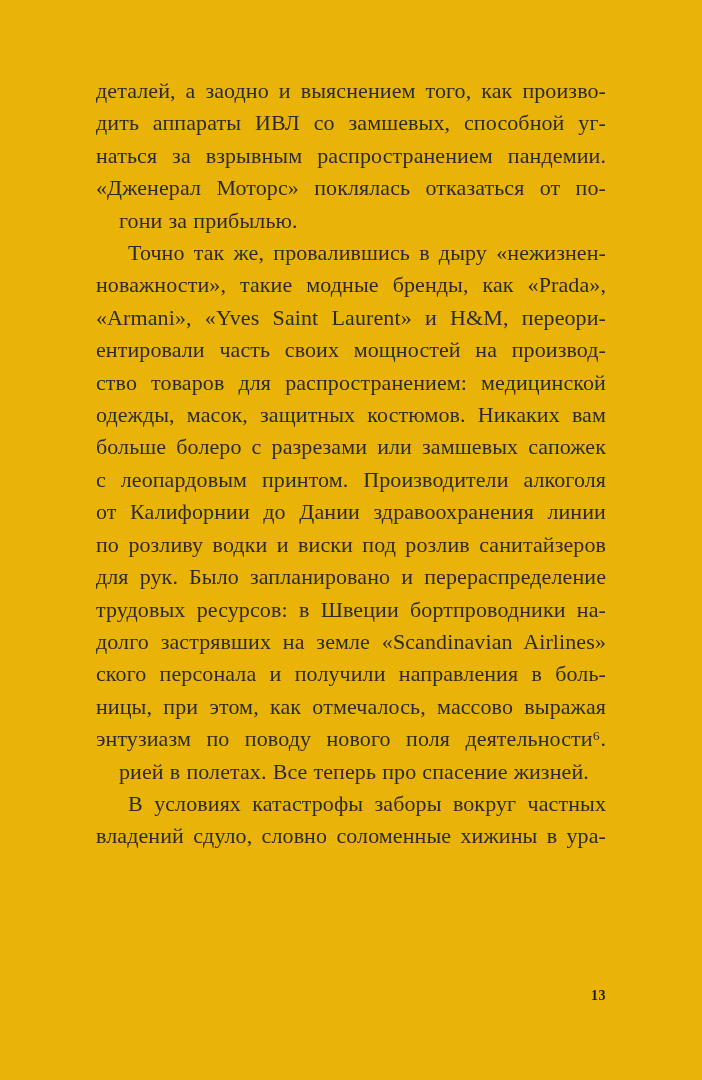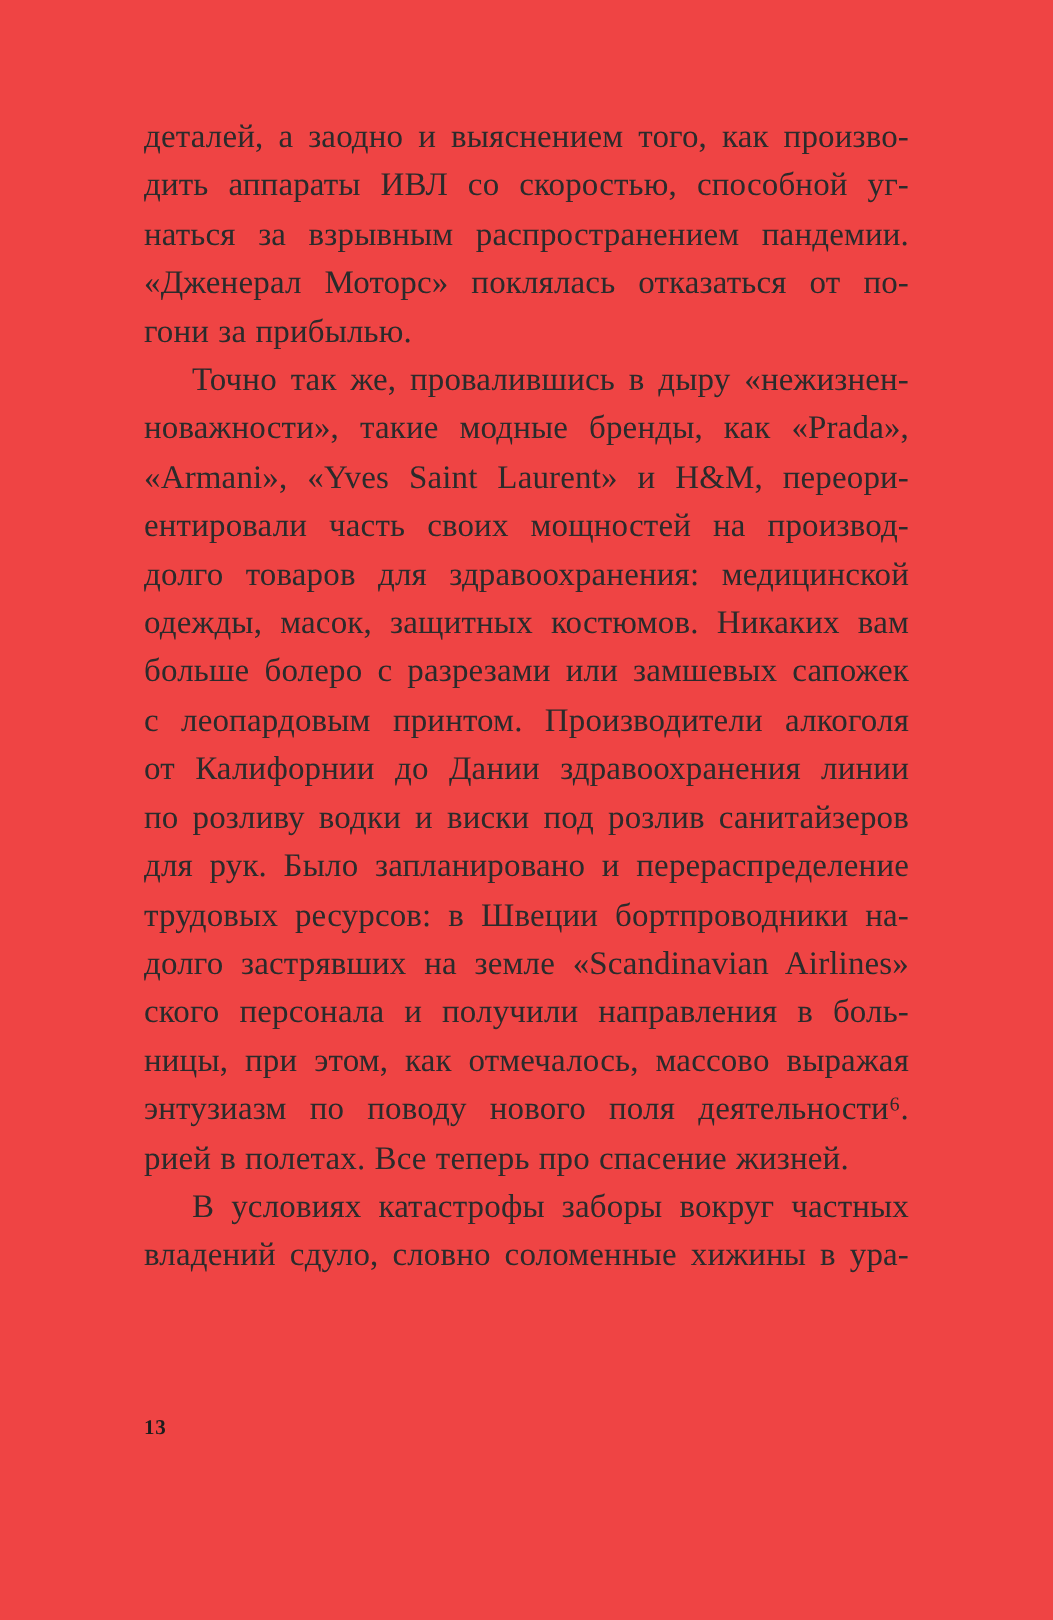--- a/index.html
+++ b/index.html
@@ -28,48 +28,49 @@
     text-align: justify;
     text-align-last: justify;
     letter-spacing: 0.1px;
     word-spacing: 0.5px;
   }
   .line.indent {
     padding-left: 32px;
   }
   .line.para-end {
     text-align-last: left;
+    margin-left: 23px;
   }
   .page-number {
     position: absolute;
     left: 96px;
-    top: 945px;
+    top: 988px;
     width: 510px;
-    text-align: left;
+    text-align: right;
     font-size: 14px;
     font-weight: bold;
     color: #1d1d1d;
     letter-spacing: 0.5px;
   }
 </style>
 </head>
 <body>
 
-<div class="page" style="background: #ef4444;">
+<div class="page" style="background: #eab308;">
   <div class="body-text" style="color: rgb(43, 43, 43);">
       <div class="line">деталей, а заодно и выяснением того, как произво-</div>
-      <div class="line">дить аппараты ИВЛ со скоростью, способной уг-</div>
+      <div class="line">дить аппараты ИВЛ со замшевых, способной уг-</div>
       <div class="line">наться за взрывным распространением пандемии.</div>
       <div class="line">«Дженерал Моторс» поклялась отказаться от по-</div>
       <div class="line para-end">гони за прибылью.</div>
       <div class="line indent">Точно так же, провалившись в дыру «нежизнен-</div>
       <div class="line">новажности», такие модные бренды, как «Prada»,</div>
       <div class="line">«Armani», «Yves Saint Laurent» и H&amp;M, переори-</div>
       <div class="line">ентировали часть своих мощностей на производ-</div>
-      <div class="line">долго товаров для здравоохранения: медицинской</div>
+      <div class="line">ство товаров для распространением: медицинской</div>
       <div class="line">одежды, масок, защитных костюмов. Никаких вам</div>
       <div class="line">больше болеро с разрезами или замшевых сапожек</div>
       <div class="line">с леопардовым принтом. Производители алкоголя</div>
       <div class="line">от Калифорнии до Дании здравоохранения линии</div>
       <div class="line">по розливу водки и виски под розлив санитайзеров</div>
       <div class="line">для рук. Было запланировано и перераспределение</div>
       <div class="line">трудовых ресурсов: в Швеции бортпроводники на-</div>
       <div class="line">долго застрявших на земле «Scandinavian Airlines»</div>
       <div class="line">ского персонала и получили направления в боль-</div>
       <div class="line">ницы, при этом, как отмечалось, массово выражая</div>

